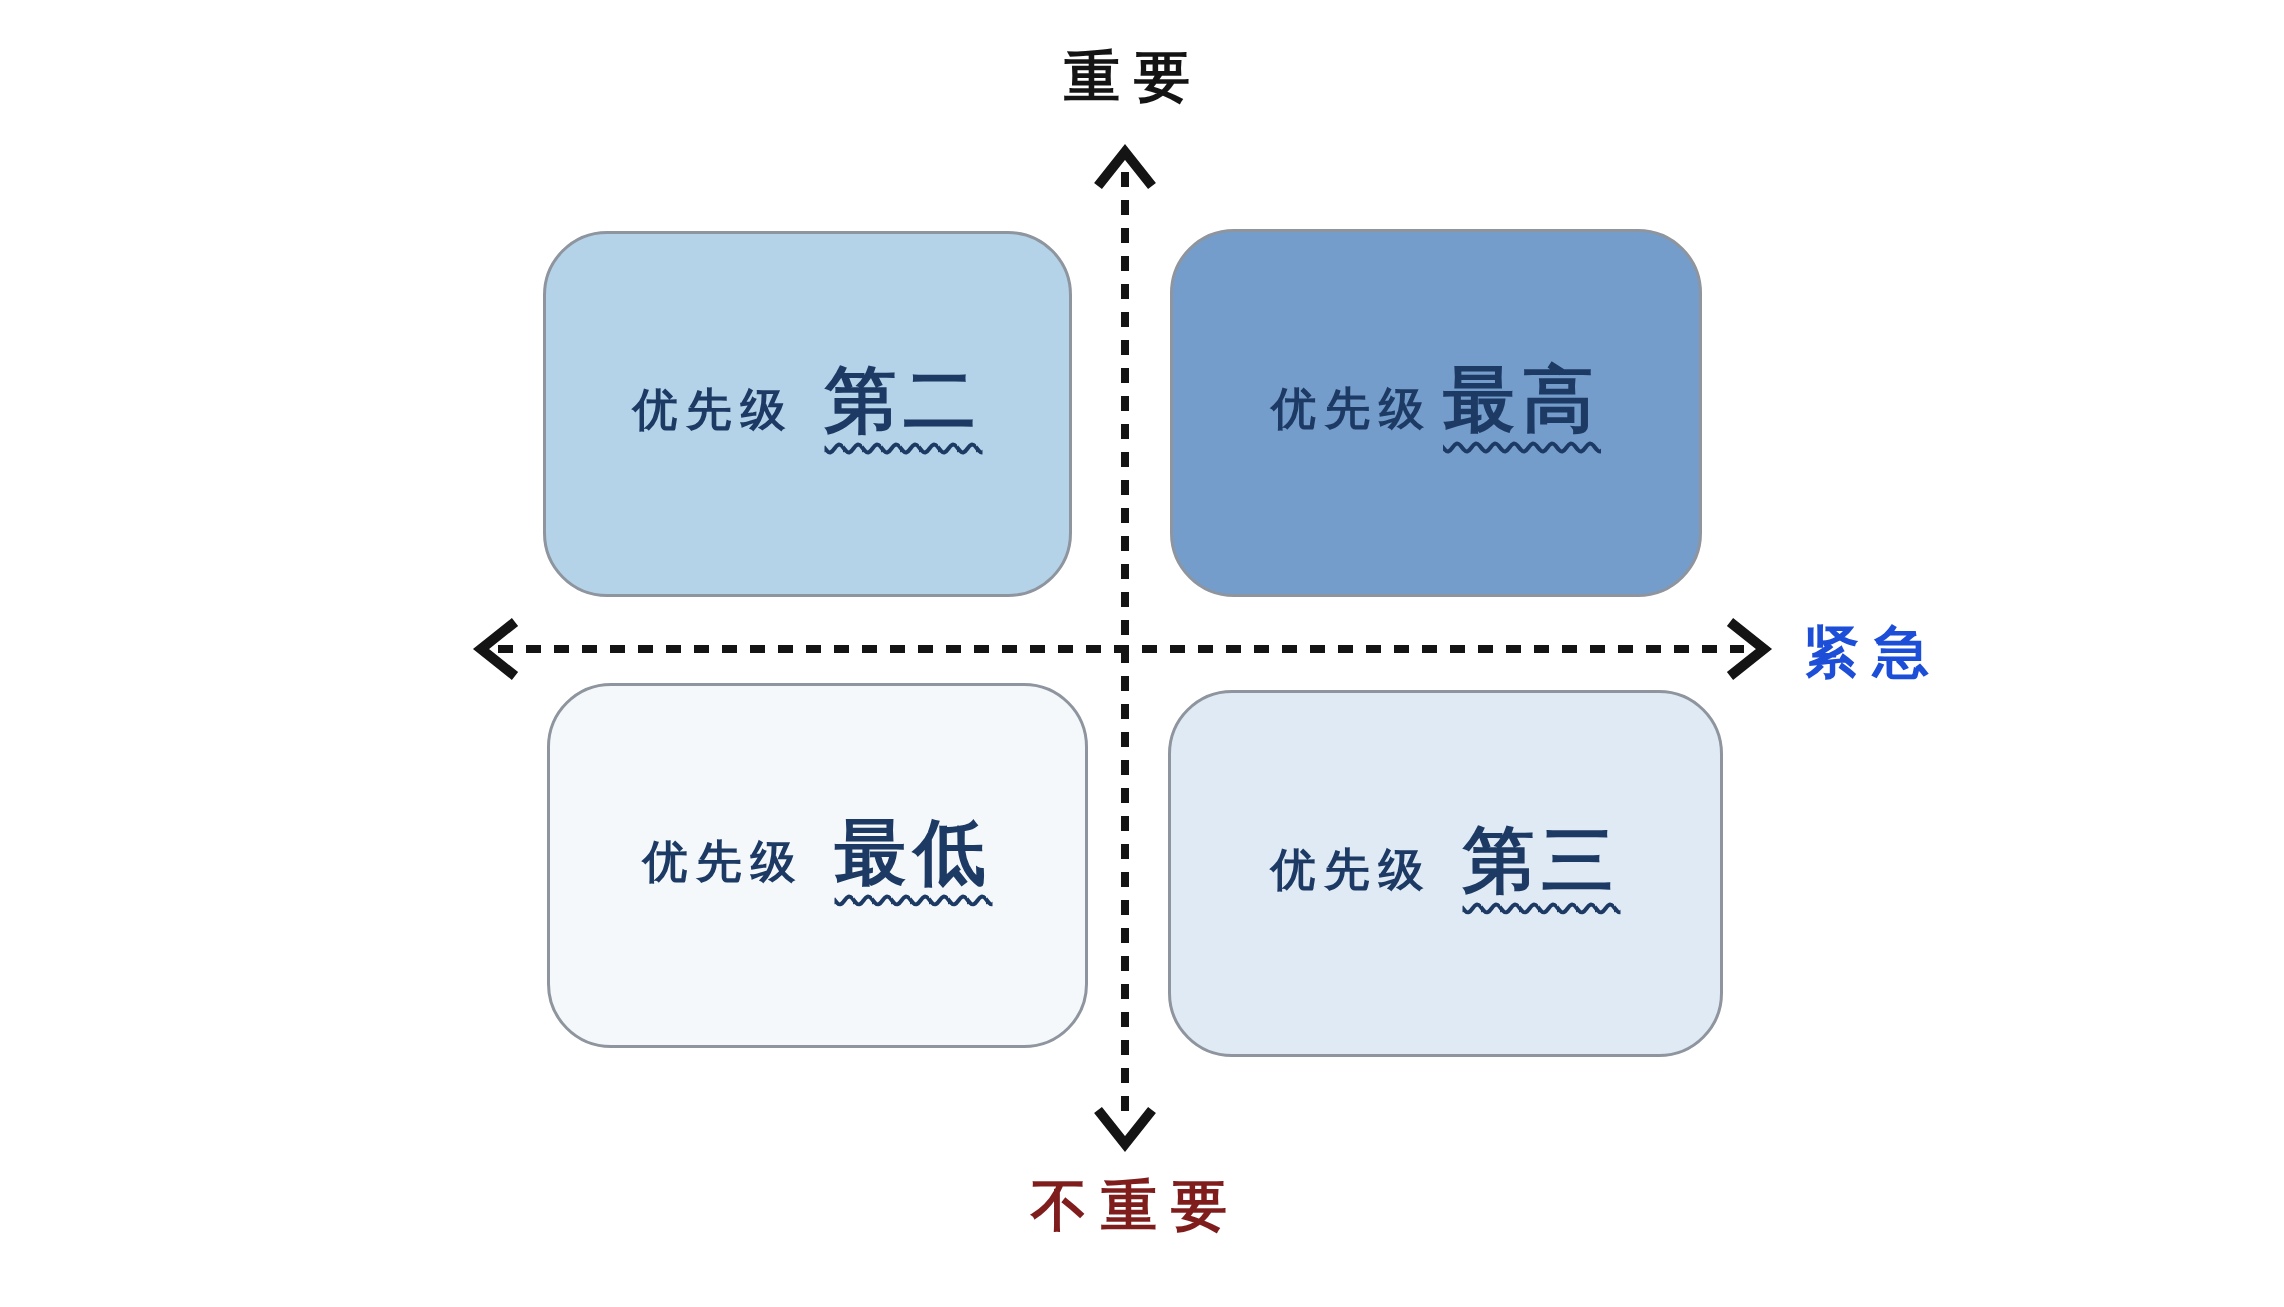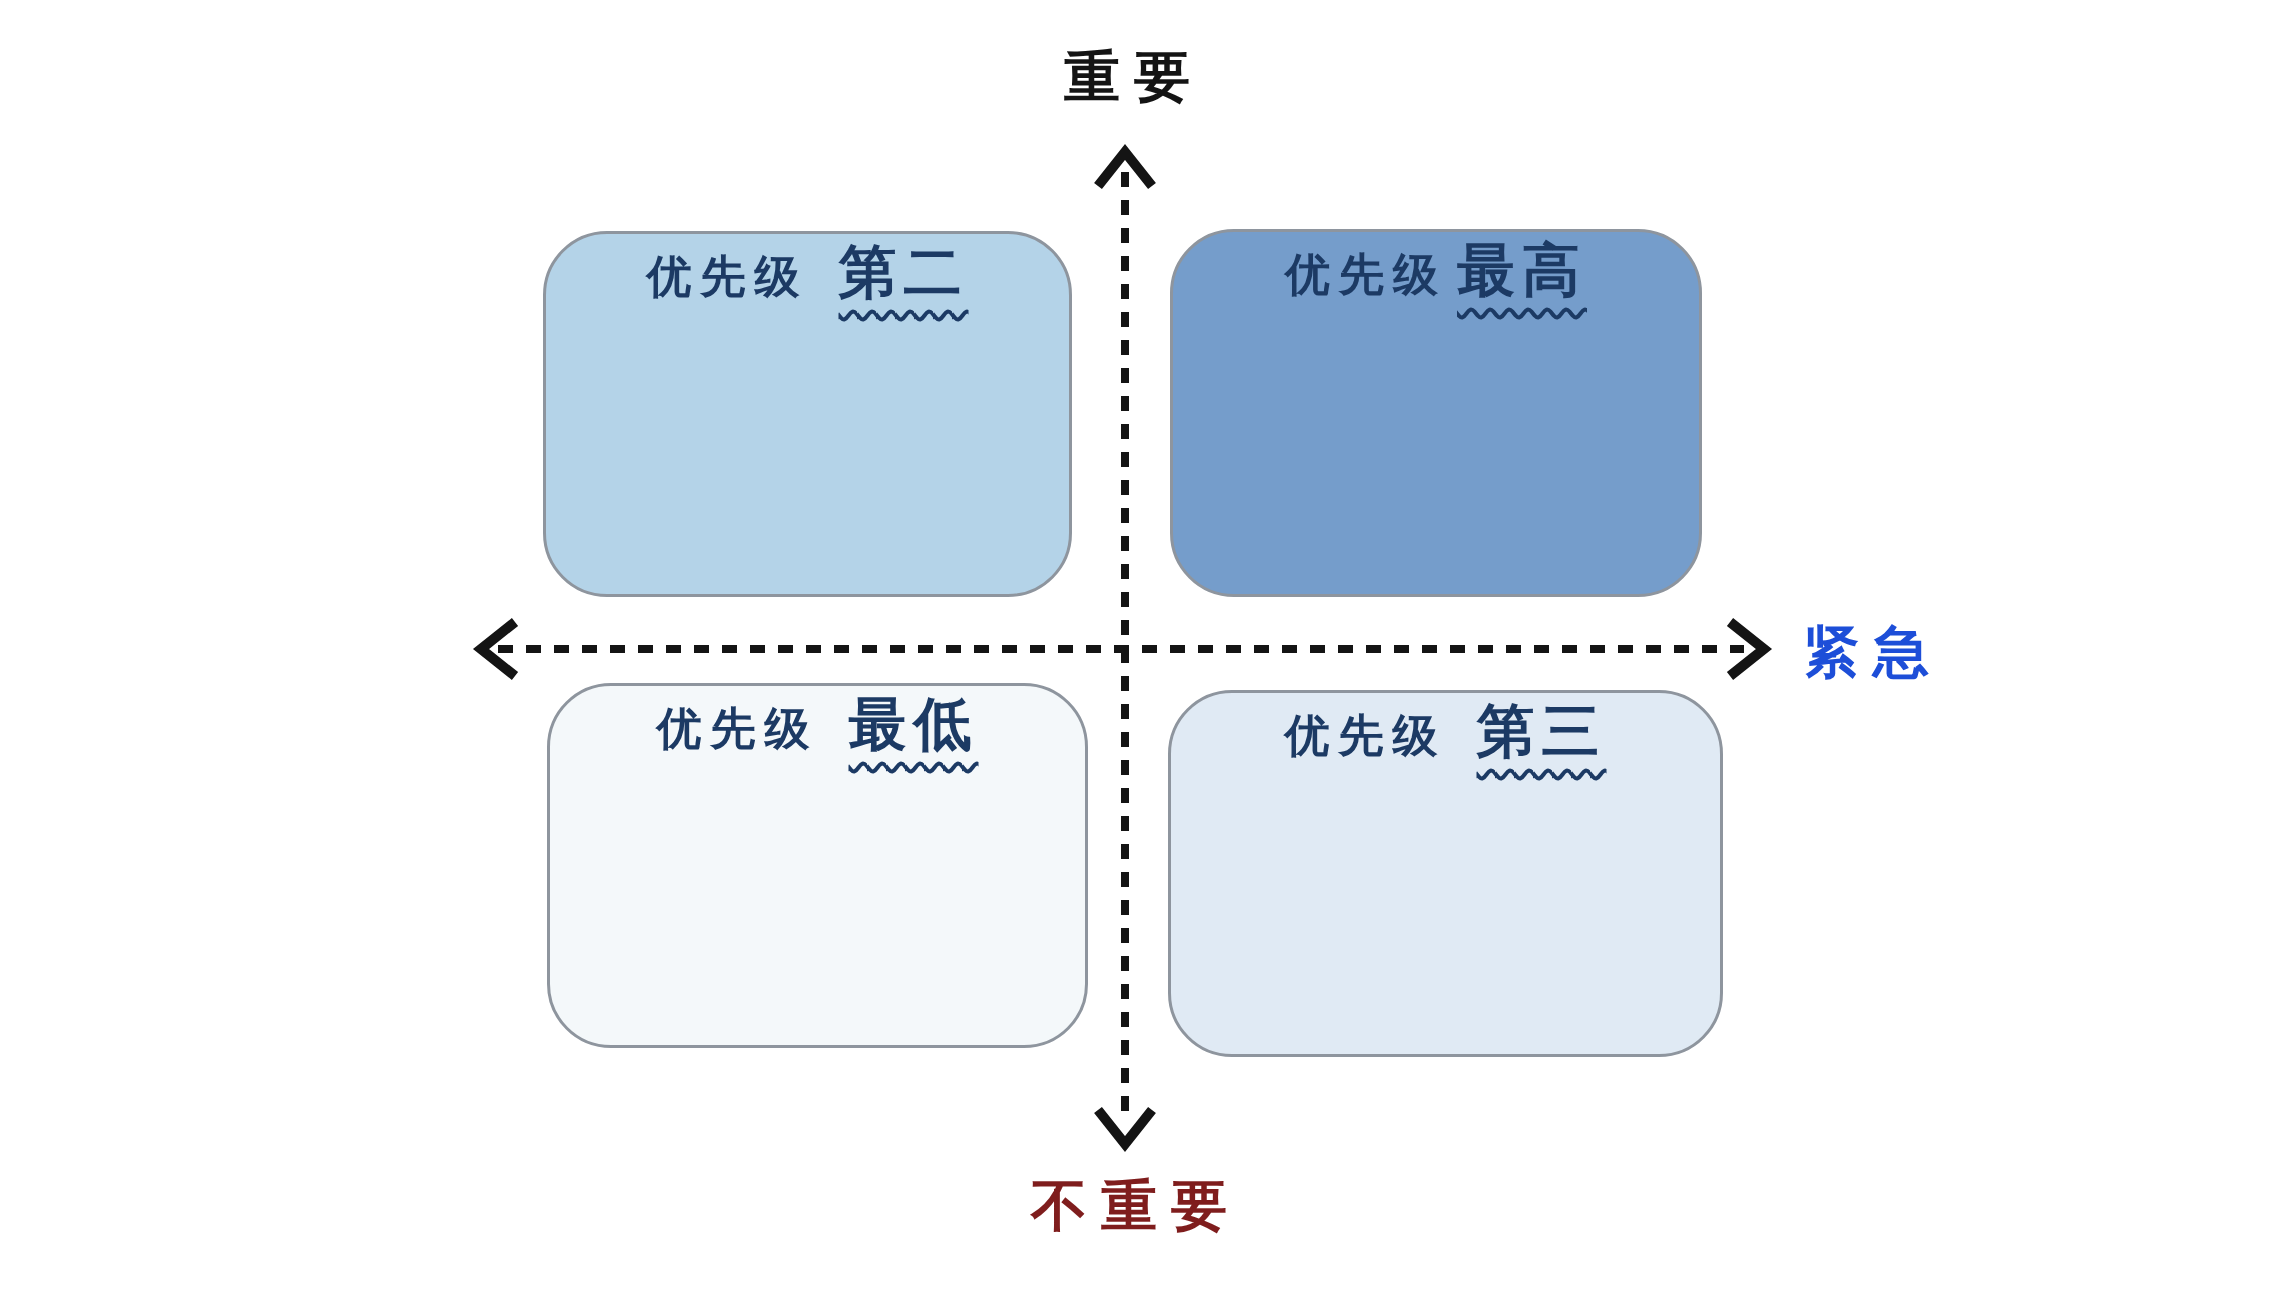--- a/index.html
+++ b/index.html
@@ -36,38 +36,38 @@
     letter-spacing: 14px;
     white-space: nowrap;
     text-indent: 14px; 
   }
   .quad {
     position: absolute;
     border: 3px solid #8e959e;
     border-radius: 64px;
     box-sizing: border-box;
     display: flex;
-    align-items: flex-start;
+    align-items: center;
     justify-content: center;
   }
   .quad-label {
     display: flex;
     align-items: baseline;
     gap: 30px;
     font-weight: 700;
     white-space: nowrap;
     padding-bottom: 26px; 
   }
   .quad.tight .quad-label { gap: 10px; }
   .quad-prefix {
     font-size: 45px;
     letter-spacing: 9px;
   }
   .quad-level {
-    font-size: 58px;
+    font-size: 72px;
     letter-spacing: 7px;
     text-decoration-line: underline;
     text-decoration-style: wavy;
     text-decoration-thickness: 3.5px;
     text-underline-offset: 18px;
   }
   .q-tl { left: 543px;  top: 231px; width: 529px; height: 366px; }
   .q-tr { left: 1170px; top: 229px; width: 532px; height: 368px; }
   .q-bl { left: 547px;  top: 683px; width: 541px; height: 365px; }
   .q-br { left: 1168px; top: 690px; width: 555px; height: 367px; }

